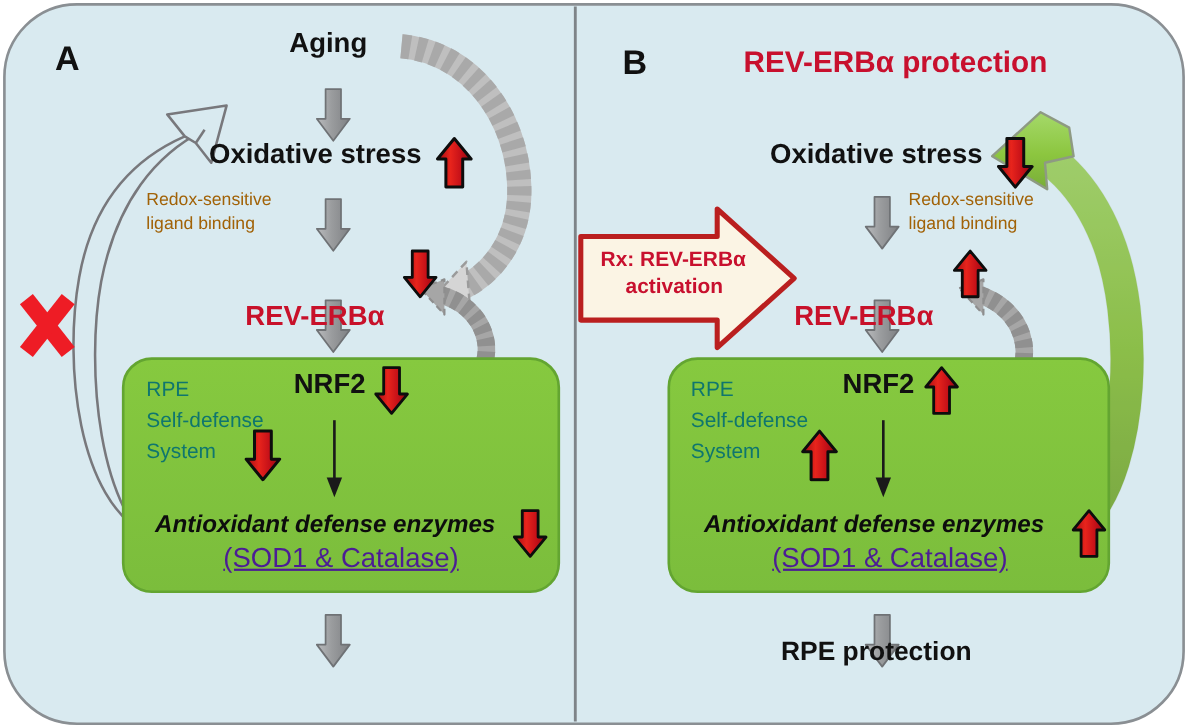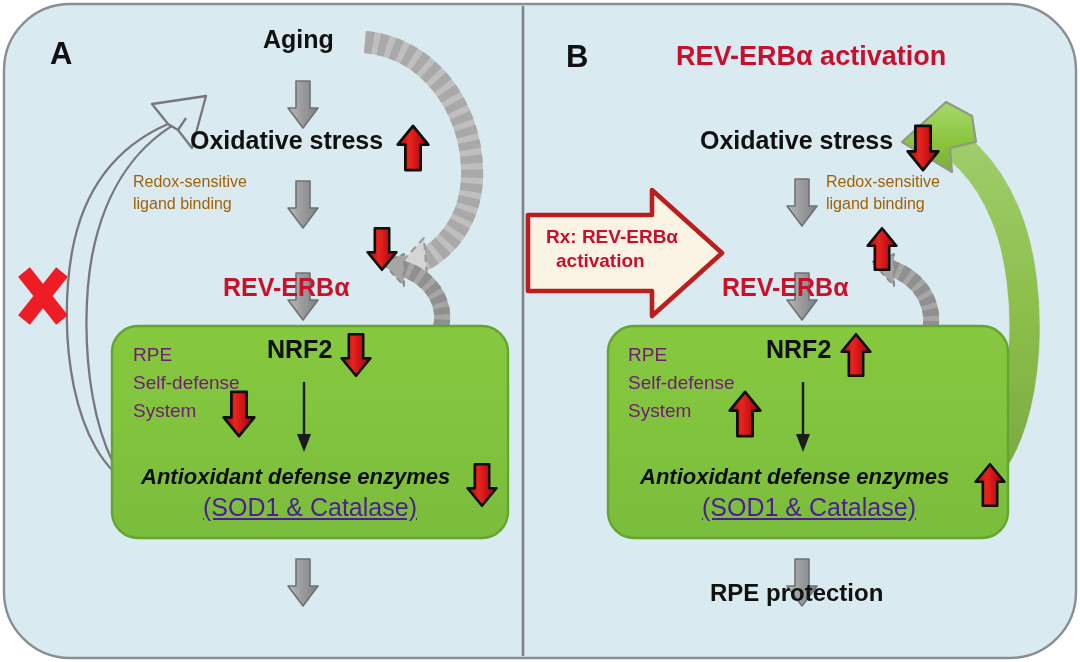--- a/index.html
+++ b/index.html
@@ -48,38 +48,39 @@
     color: #c8102e;
   }
   .ital-note {
     font-size: 16px;
     color: #a16207;
     line-height: 1.25;
     text-align: center;
   }
   .teal-label {
     font-size: 19px;
-    color: #701a75;
+    color: #0f766e;
     line-height: 1.33;
   }
   .enz-label {
     font-size: 22px;
     font-weight: bold;
     font-style: italic;
     color: #0d0d0d;
   }
   .enz-sub {
     font-size: 25px;
     color: #4c1d95;
     text-decoration: underline;
   }
   .rx-label {
     font-size: 19px;
     font-weight: bold;
     color: #c8102e;
+    text-align: center;
     line-height: 1.18;
   }
   .outcome-label {
     font-size: 24px;
     font-weight: bold;
     color: #111111;
   }
 </style>
 </head>
 <body>
@@ -239,21 +240,21 @@
   <div class="txt teal-label" style="left:133px; top:398px;">System</div>
 
   <div class="txt node-label" style="left:267px; top:336px;">NRF2</div>
 
   <div class="txt enz-label" style="left:141px; top:465px;">Antioxidant defense enzymes</div>
   <div class="txt enz-sub" style="left:203px; top:494px;">(SOD1 &amp; Catalase)</div>
 
 
   <div class="txt panel-letter" style="left:566px; top:41px;">B</div>
 
-  <div class="txt panel-title-red" style="left:676px; top:42px;">REV-ERBα activation</div>
+  <div class="txt panel-title-red" style="left:676px; top:42px;">REV-ERBα protection</div>
 
   <div class="txt rx-label" style="left:546px; top:226px; width:114px;">Rx: REV-ERBα</div>
   <div class="txt rx-label" style="left:556px; top:250px; width:114px;">activation</div>
 
   <div class="txt node-label" style="left:700px; top:127px;">Oxidative stress</div>
 
   <div class="txt ital-note" style="left:826px; top:172px; text-align:left;">Redox-sensitive</div>
   <div class="txt ital-note" style="left:826px; top:194px; text-align:left;">ligand  binding</div>
 
   <div class="txt node-label-red" style="left:722px; top:230px;">REV-ERBα</div>

